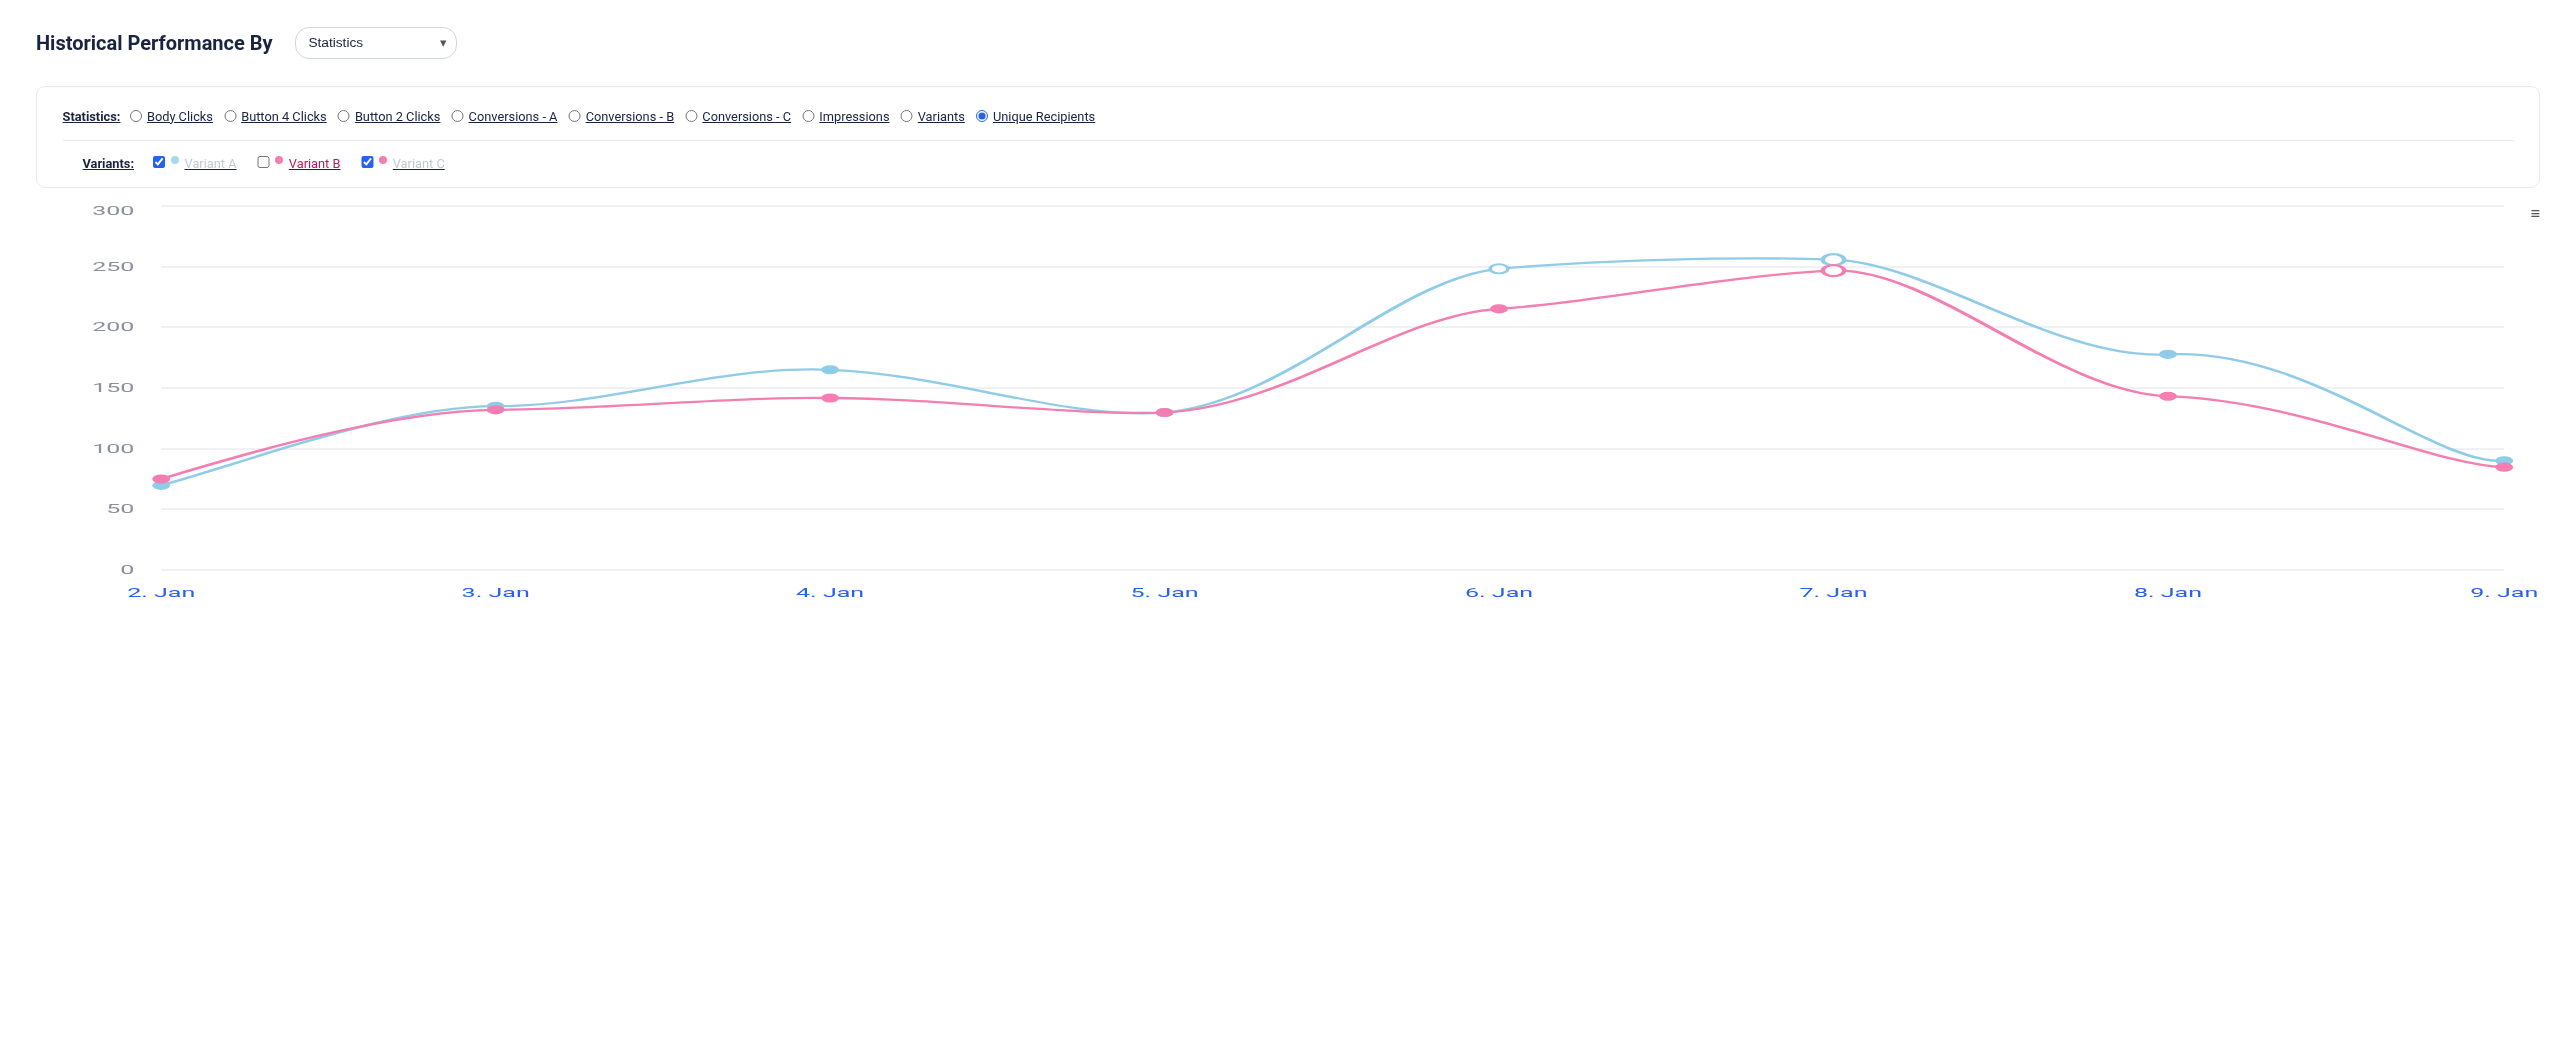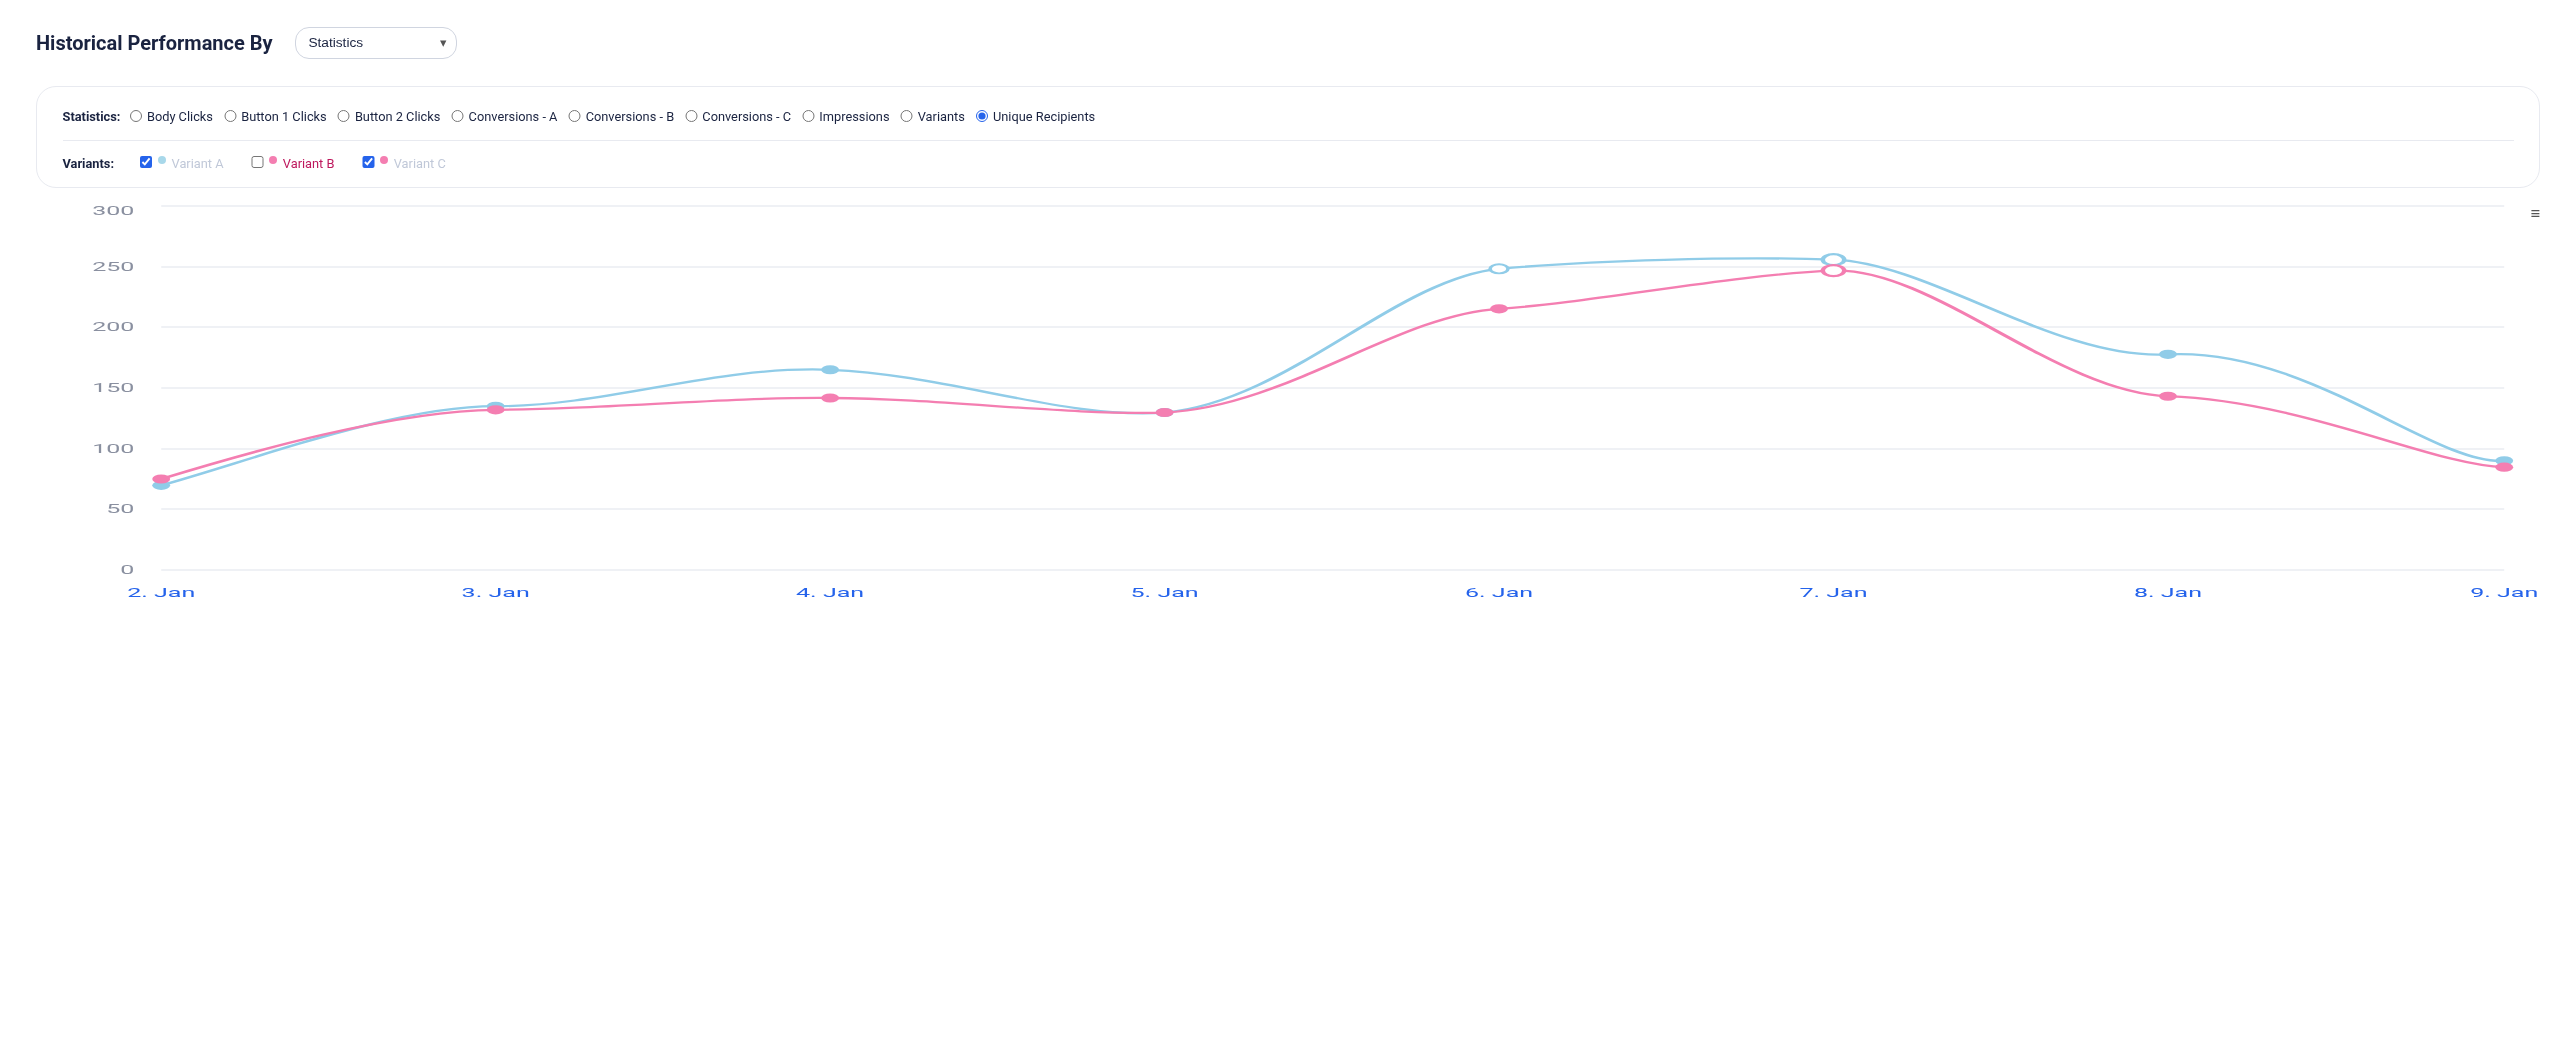--- a/index.html
+++ b/index.html
@@ -40,24 +40,25 @@
     }
     .dropdown-chevron {
       position: absolute;
       right: 11px;
       pointer-events: none;
       color: #555;
       font-size: 12.8px;
     }
     .card {
       border: 1.4px solid #e8eaf0;
-      border-radius: 20px;
+      border-radius: 9px;
       padding: 22px 25.5px 16.4px 25.5px;
       margin-bottom: 18px;
       background: #fff;
+      text-decoration: underline;
     }
     .filter-row {
       display: flex;
       align-items: center;
       flex-wrap: wrap;
       gap: 5.5px 3.6px;
       margin-bottom: 16.4px;
     }
     .filter-label {
       font-size: 12.8px;
@@ -89,21 +90,22 @@
     }
     .divider {
       border: none;
       border-top: 1.4px solid #e8eaf0;
       margin: 0 0 14.6px 0;
     }
     .variants-row {
       display: flex;
       align-items: center;
       flex-wrap: wrap;
-      gap: 20px;
+      gap: 13px;
+      margin-left: 20px;
     }
     .checkbox-item {
       display: flex;
       align-items: flex-start;
       gap: 5.5px;
       cursor: pointer;
       font-size: 12.8px;
       margin-right: 7.3px;
     }
     .checkbox-item input[type="checkbox"] {
@@ -171,21 +173,21 @@
 <div class="card">
   <div class="filter-row">
     <span class="filter-label">Statistics:</span>
     <div class="radio-group">
       <label class="radio-item">
         <input type="radio" name="stat" style="">
         <span>Body Clicks</span>
       </label>
       <label class="radio-item">
         <input type="radio" name="stat" style="">
-        <span>Button 1 Clicks</span>
+        <span>Button 4 Clicks</span>
       </label>
       <label class="radio-item">
         <input type="radio" name="stat" style="">
         <span>Button 2 Clicks</span>
       </label>
       <label class="radio-item">
         <input type="radio" name="stat" style="">
         <span>Conversions - A</span>
       </label>
       <label class="radio-item">

